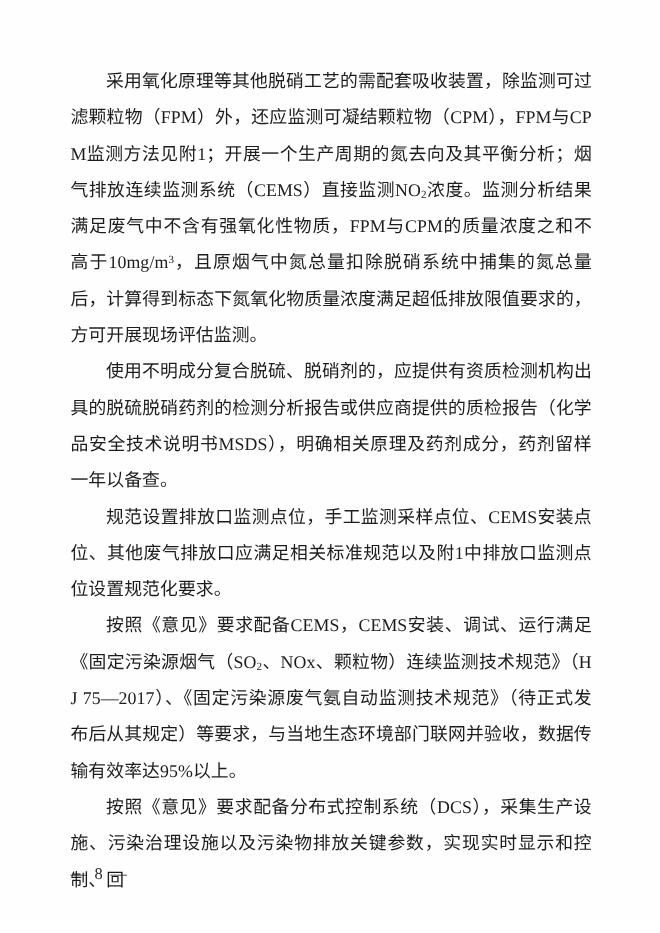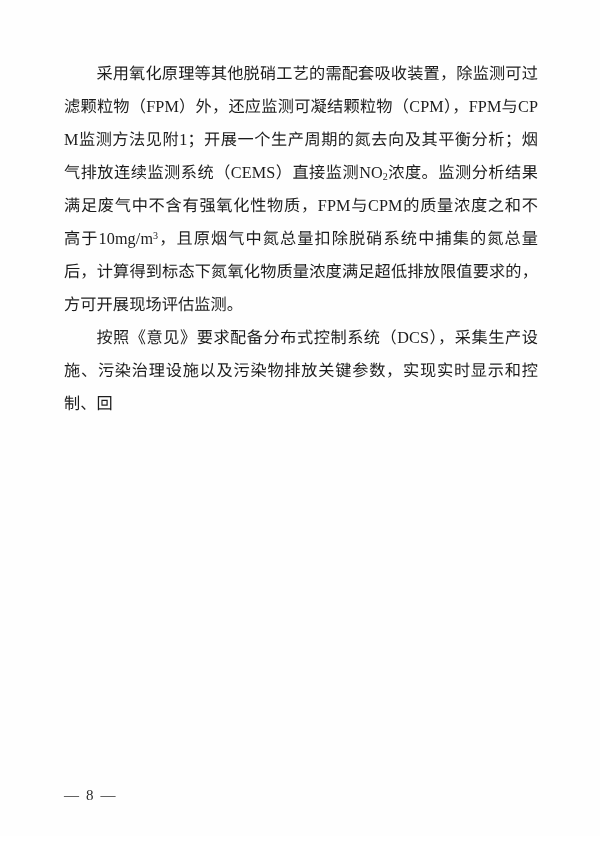--- a/index.html
+++ b/index.html
@@ -76,20 +76,23 @@
     display: inline-block;
   }
 </style>
 </head>
 <body>
 
 <div class="page">
 
   <div class="text-block">
     <p class="para">采用氧化原理等其他脱硝工艺的需配套吸收装置，除监测可过滤颗粒物（FPM）外，还应监测可凝结颗粒物（CPM），FPM与CPM监测方法见附1；开展一个生产周期的氮去向及其平衡分析；烟气排放连续监测系统（CEMS）直接监测NO<sub>2</sub>浓度。监测分析结果满足废气中不含有强氧化性物质，FPM与CPM的质量浓度之和不高于10mg/m<sup>3</sup>，且原烟气中氮总量扣除脱硝系统中捕集的氮总量后，计算得到标态下氮氧化物质量浓度满足超低排放限值要求的，方可开展现场评估监测。</p>
+    <p class="para">使用不明成分复合脱硫、脱硝剂的，应提供有资质检测机构出具的脱硫脱硝药剂的检测分析报告或供应商提供的质检报告（化学品安全技术说明书MSDS），明确相关原理及药剂成分，药剂留样一年以备查。</p>
+    <p class="para">规范设置排放口监测点位，手工监测采样点位、CEMS安装点位、其他废气排放口应满足相关标准规范以及附1中排放口监测点位设置规范化要求。</p>
+    <p class="para">按照《意见》要求配备CEMS，CEMS安装、调试、运行满足《固定污染源烟气（SO<sub>2</sub>、NOx、颗粒物）连续监测技术规范》（HJ 75—2017）、《固定污染源废气氨自动监测技术规范》（待正式发布后从其规定）等要求，与当地生态环境部门联网并验收，数据传输有效率达95%以上。</p>
     <p class="para">按照《意见》要求配备分布式控制系统（DCS），采集生产设施、污染治理设施以及污染物排放关键参数，实现实时显示和控制、回</p>
   </div>
 
   <div class="footer">
     <span class="dash">—</span><span class="pagenum">8</span><span class="dash">—</span>
   </div>
 
 </div>
 
 </body></html>

